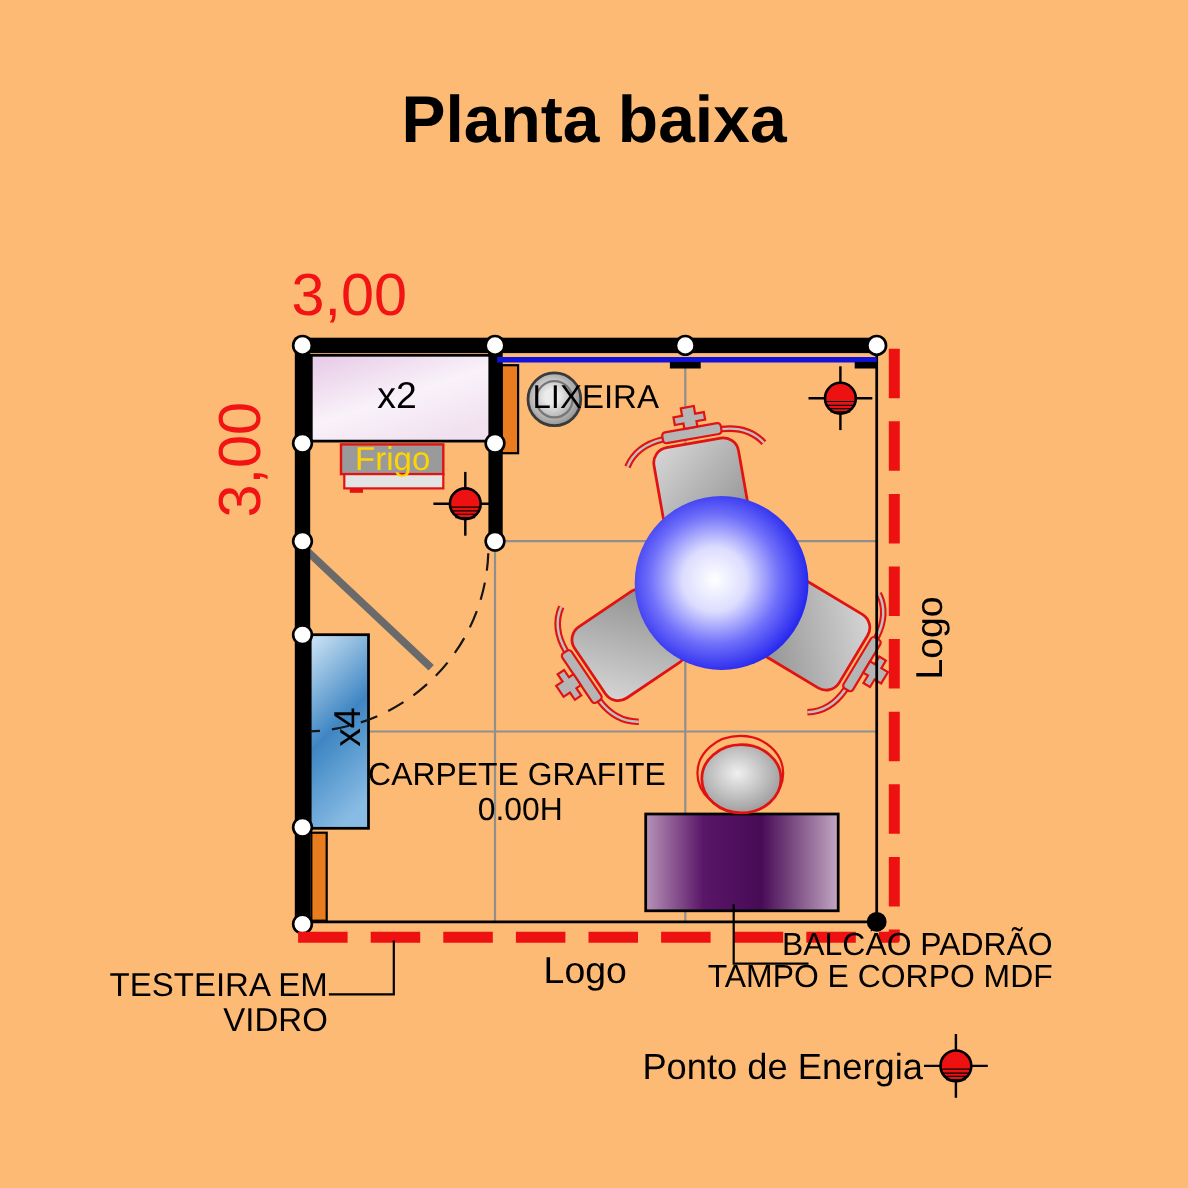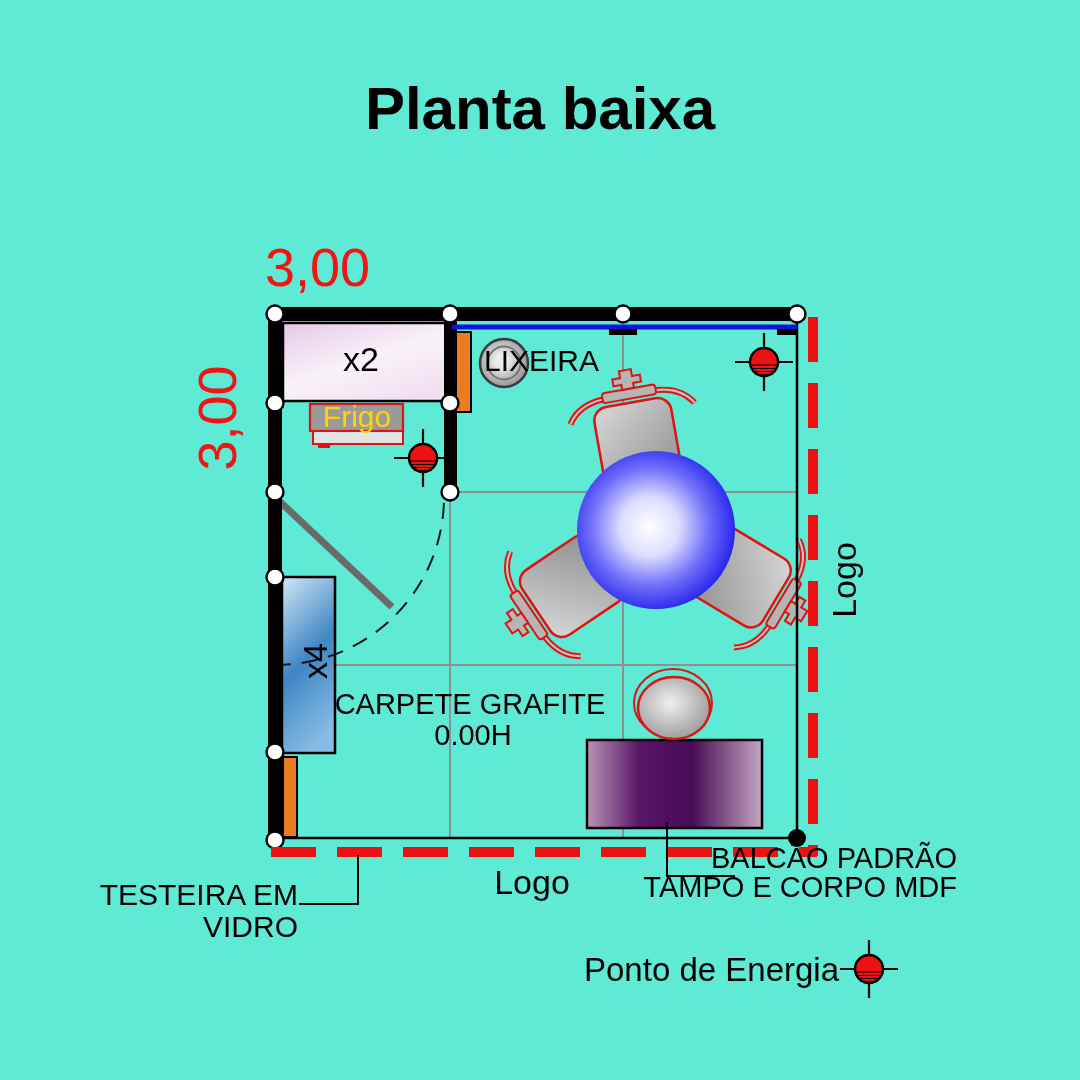--- a/index.html
+++ b/index.html
@@ -1,16 +1,16 @@
 <!DOCTYPE html>
 <html><head>
 <meta charset="utf-8">
 <style>
   html,body{margin:0;padding:0;background:#ffffff;}
-  .stage{position:relative;width:1080px;height:1080px;background:#5eead4;overflow:hidden;
+  .stage{position:relative;width:1080px;height:1080px;background:#fdba74;overflow:hidden;
          font-family:"Liberation Sans", sans-serif;}
   svg text{font-family:"Liberation Sans", sans-serif;fill:#000;}
   .title-text{font-size:60px;font-weight:700;}
   .dim-text{font-size:54px;fill:#f21414;}
   .label-lg{font-size:34px;}
   .label-md{font-size:30px;}
   .label-sm{font-size:29px;}
   .label-legend{font-size:33px;}
   .frigo-text{font-size:30px;fill:#ffd400;}
 </style>

